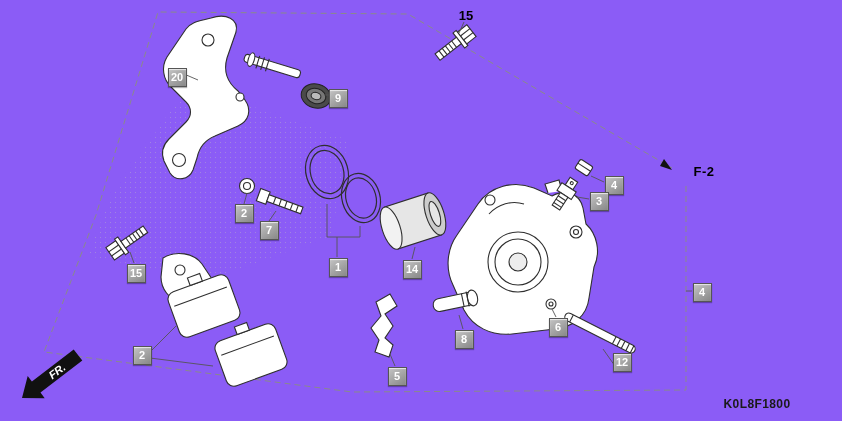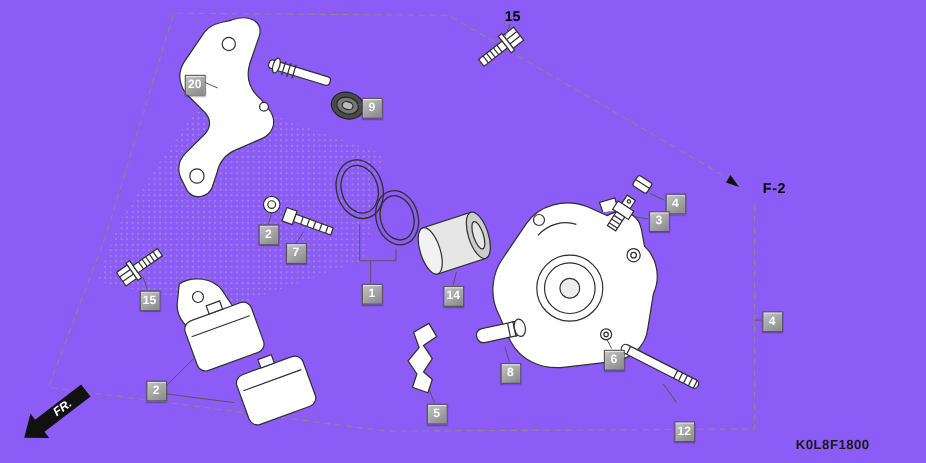--- a/index.html
+++ b/index.html
@@ -233,21 +233,21 @@
   <div class="co" style="left:176px;top:76px">20</div>
   <div class="co" style="left:337px;top:97px">9</div>
   <div class="co" style="left:243px;top:212px">2</div>
   <div class="co" style="left:268px;top:229px">7</div>
   <div class="co" style="left:337px;top:266px">1</div>
   <div class="co" style="left:411px;top:268px">14</div>
   <div class="co" style="left:613px;top:184px">4</div>
   <div class="co" style="left:598px;top:200px">3</div>
   <div class="co" style="left:701px;top:291px">4</div>
   <div class="co" style="left:557px;top:326px">6</div>
-  <div class="co" style="left:621px;top:391px">12</div>
+  <div class="co" style="left:621px;top:361px">12</div>
   <div class="co" style="left:463px;top:338px">8</div>
   <div class="co" style="left:396px;top:375px">5</div>
   <div class="co" style="left:141px;top:354px">2</div>
   <div class="co" style="left:135px;top:272px">15</div>
 
   <div class="ref" style="left:704px;top:171px">F-2</div>
   <div class="code" style="left:757px;top:404px">K0L8F1800</div>
   <div class="fr">FR.</div>
 
 </div>

